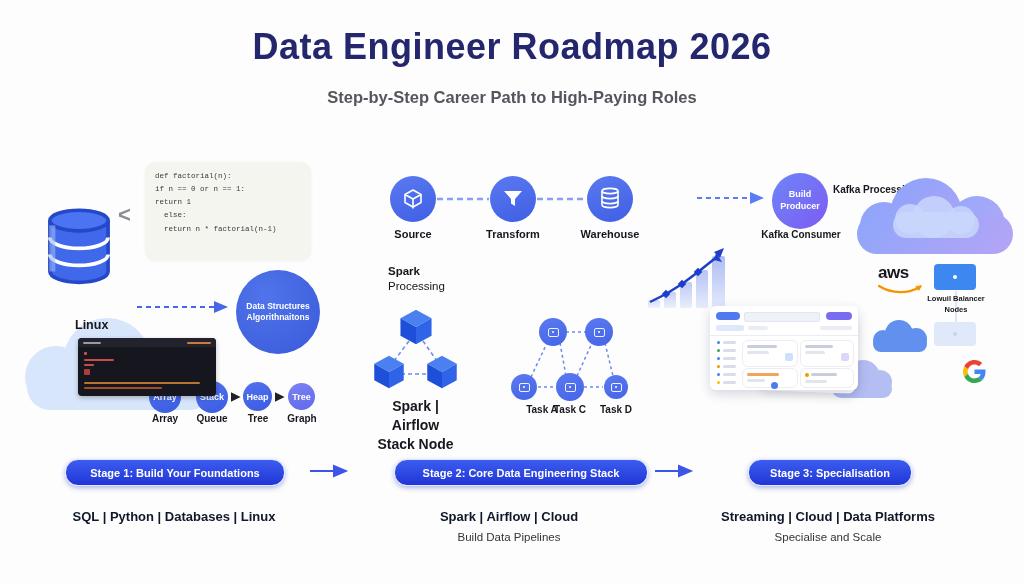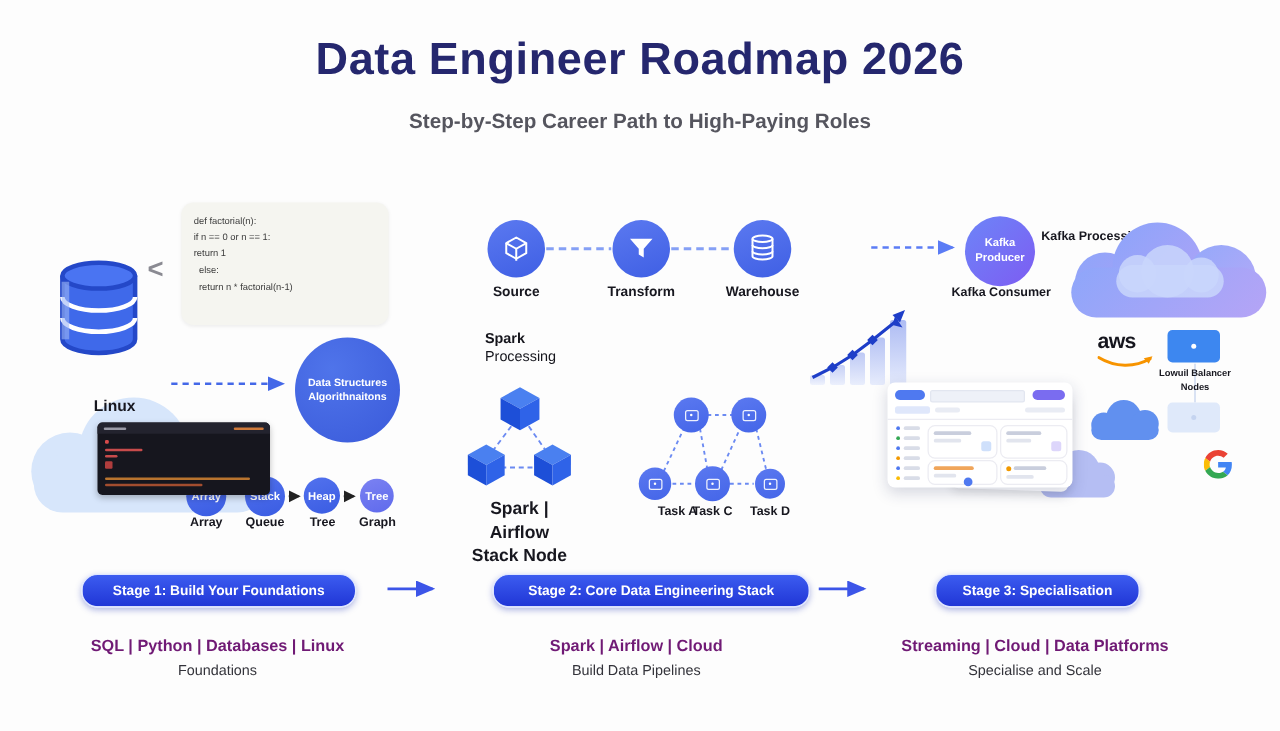--- a/index.html
+++ b/index.html
@@ -3,21 +3,21 @@
 <meta charset="utf-8">
 <style>
   html,body{margin:0;padding:0;background:#ffffff;}
   #canvas{position:relative;width:1024px;height:585px;background:#fdfdfd;overflow:hidden;
           font-family:"Liberation Sans",sans-serif;}
   .abs{position:absolute;}
   .title{width:100%;text-align:center;top:26px;font-size:36px;font-weight:800;color:#25276e;letter-spacing:.5px;}
   .subtitle{width:100%;text-align:center;top:88px;font-size:16.5px;font-weight:bold;color:#55555e;}
   .codeblock{left:145px;top:162px;width:150px;height:84px;background:#f5f5f0;border-radius:10px;
              padding:8px 6px 6px 10px;box-shadow:0 1px 3px rgba(0,0,0,.06);}
-  .codeline{font-family:Liberation Sans, sans-serif;font-size:7.5px;line-height:1.75;color:#3b3b3b;white-space:pre;}
+  .codeline{font-family:Liberation Mono, monospace;font-size:7.5px;line-height:1.75;color:#3b3b3b;white-space:pre;}
   .chevron{left:118px;top:202px;font-size:22px;color:#8a8a92;font-weight:bold;}
   .circle{border-radius:50%;display:flex;flex-direction:column;align-items:center;justify-content:center;
           color:#fff;font-weight:bold;text-align:center;}
   .dsa{left:236px;top:270px;width:84px;height:84px;font-size:8.5px;line-height:1.35;
        background:radial-gradient(circle at 35% 30%,#4f74ea,#3a5ada);}
   .cloudpart{position:absolute;border-radius:50%;}
   .lbl{position:absolute;text-align:center;font-weight:bold;color:#17171f;}
   .terminal{left:78px;top:338px;width:138px;height:58px;background:#16161e;border-radius:4px;box-shadow:0 2px 5px rgba(0,0,0,.25);}
   .thead{position:absolute;left:0;top:0;width:100%;height:9px;background:#23232e;border-radius:4px 4px 0 0;}
   .tbar{position:absolute;border-radius:1px;}
@@ -25,21 +25,21 @@
   .pipe-circle{width:46px;height:46px;background:linear-gradient(160deg,#5b79f0,#3f5fe4);}
   .dag-circle{background:linear-gradient(160deg,#5b79f0,#4465e8);color:#fff;display:flex;align-items:center;justify-content:center;border-radius:50%;}
   .dag-glyph{width:9px;height:7px;border:1px solid rgba(255,255,255,.9);border-radius:2px;position:relative;}
   .dag-glyph:after{content:"";position:absolute;left:3px;top:2px;width:2px;height:2px;background:#fff;border-radius:50%;}
   .kafka{left:772px;top:173px;width:56px;height:56px;font-size:9px;line-height:1.3;
          background:linear-gradient(135deg,#6d85f8,#7d5cf2);}
   .pill{position:absolute;top:459px;height:25px;border-radius:13px;display:flex;align-items:center;justify-content:center;
         color:#fff;font-weight:bold;font-size:11px;background:linear-gradient(180deg,#3c5cf0,#2036d6);
         border:1.5px solid #dfe6ff;box-shadow:0 2px 5px rgba(30,50,180,.35);}
   .skills{position:absolute;text-align:center;}
-  .skills .tools{font-size:13px;font-weight:bold;color:#701a75;}
+  .skills .tools{font-size:13px;font-weight:bold;color:#0f172a;}
   .skills .cap{font-size:11.5px;color:#33333a;margin-top:7px;}
   .card{position:absolute;background:#fff;border-radius:6px;}
   .bar{position:absolute;border-radius:2px;}
   .dot{position:absolute;border-radius:50%;}
   svg{display:block;}
 </style>
 </head>
 <body>
 
 <div id="canvas">
@@ -204,21 +204,21 @@
       <span class="dag-glyph"></span>
     </div>
   <div class="abs dag-circle" style="left:604px;top:375px;width:24px;height:24px;z-index:2">
       <span class="dag-glyph"></span>
     </div>
   <div class="lbl" style="left:519px;top:404px;width:46px;font-size:10px;z-index:2">Task A</div>
   <div class="lbl" style="left:547px;top:404px;width:46px;font-size:10px;z-index:2">Task C</div>
   <div class="lbl" style="left:593px;top:404px;width:46px;font-size:10px;z-index:2">Task D</div>
 
   <div class="abs circle kafka" style="z-index:2">
-    <div>Kafka</div>
+    <div>Build</div>
     <div>Producer</div>
   </div>
   <div class="lbl" style="left:833px;top:184px;width:130px;font-size:10px;text-align:left;z-index:2">Kafka Processing Node</div>
   <div class="lbl" style="left:756px;top:229px;width:90px;font-size:10px;z-index:2">Kafka Consumer</div>
 
   <div class="abs" style="left:855px;top:178px;width:162px;height:78px;z-index:2">
     <div class="cloudpart" style="left:5px;top:24px;width:48px;height:48px;background:linear-gradient(135deg,#8ea6fa,#a99ff6)"></div>
     <div class="cloudpart" style="left:35px;top:0;width:72px;height:72px;background:linear-gradient(135deg,#8ca4fa,#b2a3f7)"></div>
     <div class="cloudpart" style="left:94px;top:18px;width:56px;height:56px;background:linear-gradient(135deg,#93a9fa,#b7a8f7)"></div>
     <div class="cloudpart" style="left:2px;top:36px;width:156px;height:40px;border-radius:20px;background:linear-gradient(135deg,#8ea6fa,#b5a4f6)"></div>
@@ -330,21 +330,20 @@
     <path fill="#FBBC05" d="M10.53 28.59c-.48-1.45-.76-2.99-.76-4.59s.27-3.14.76-4.59l-7.98-6.19C.92 16.46 0 20.12 0 24c0 3.88.92 7.54 2.56 10.78l7.97-6.19z"></path>
     <path fill="#34A853" d="M24 48c6.48 0 11.93-2.13 15.89-5.81l-7.73-6c-2.15 1.45-4.92 2.3-8.16 2.3-6.26 0-11.57-4.22-13.47-9.91l-7.98 6.19C6.51 42.62 14.62 48 24 48z"></path>
   </svg>
 
   <div class="pill" style="left:65px;width:218px;z-index:2">Stage 1: Build Your Foundations</div>
   <div class="pill" style="left:394px;width:252px;z-index:2">Stage 2: Core Data Engineering Stack</div>
   <div class="pill" style="left:748px;width:162px;z-index:2">Stage 3: Specialisation</div>
 
   <div class="skills" style="left:44px;top:509px;width:260px;z-index:2">
     <div class="tools">SQL | Python | Databases | Linux</div>
-    <div class="cap">Foundations</div>
   </div>
   <div class="skills" style="left:379px;top:509px;width:260px;z-index:2">
     <div class="tools">Spark | Airflow | Cloud</div>
     <div class="cap">Build Data Pipelines</div>
   </div>
   <div class="skills" style="left:698px;top:509px;width:260px;z-index:2">
     <div class="tools">Streaming | Cloud | Data Platforms</div>
     <div class="cap">Specialise and Scale</div>
   </div>
 

